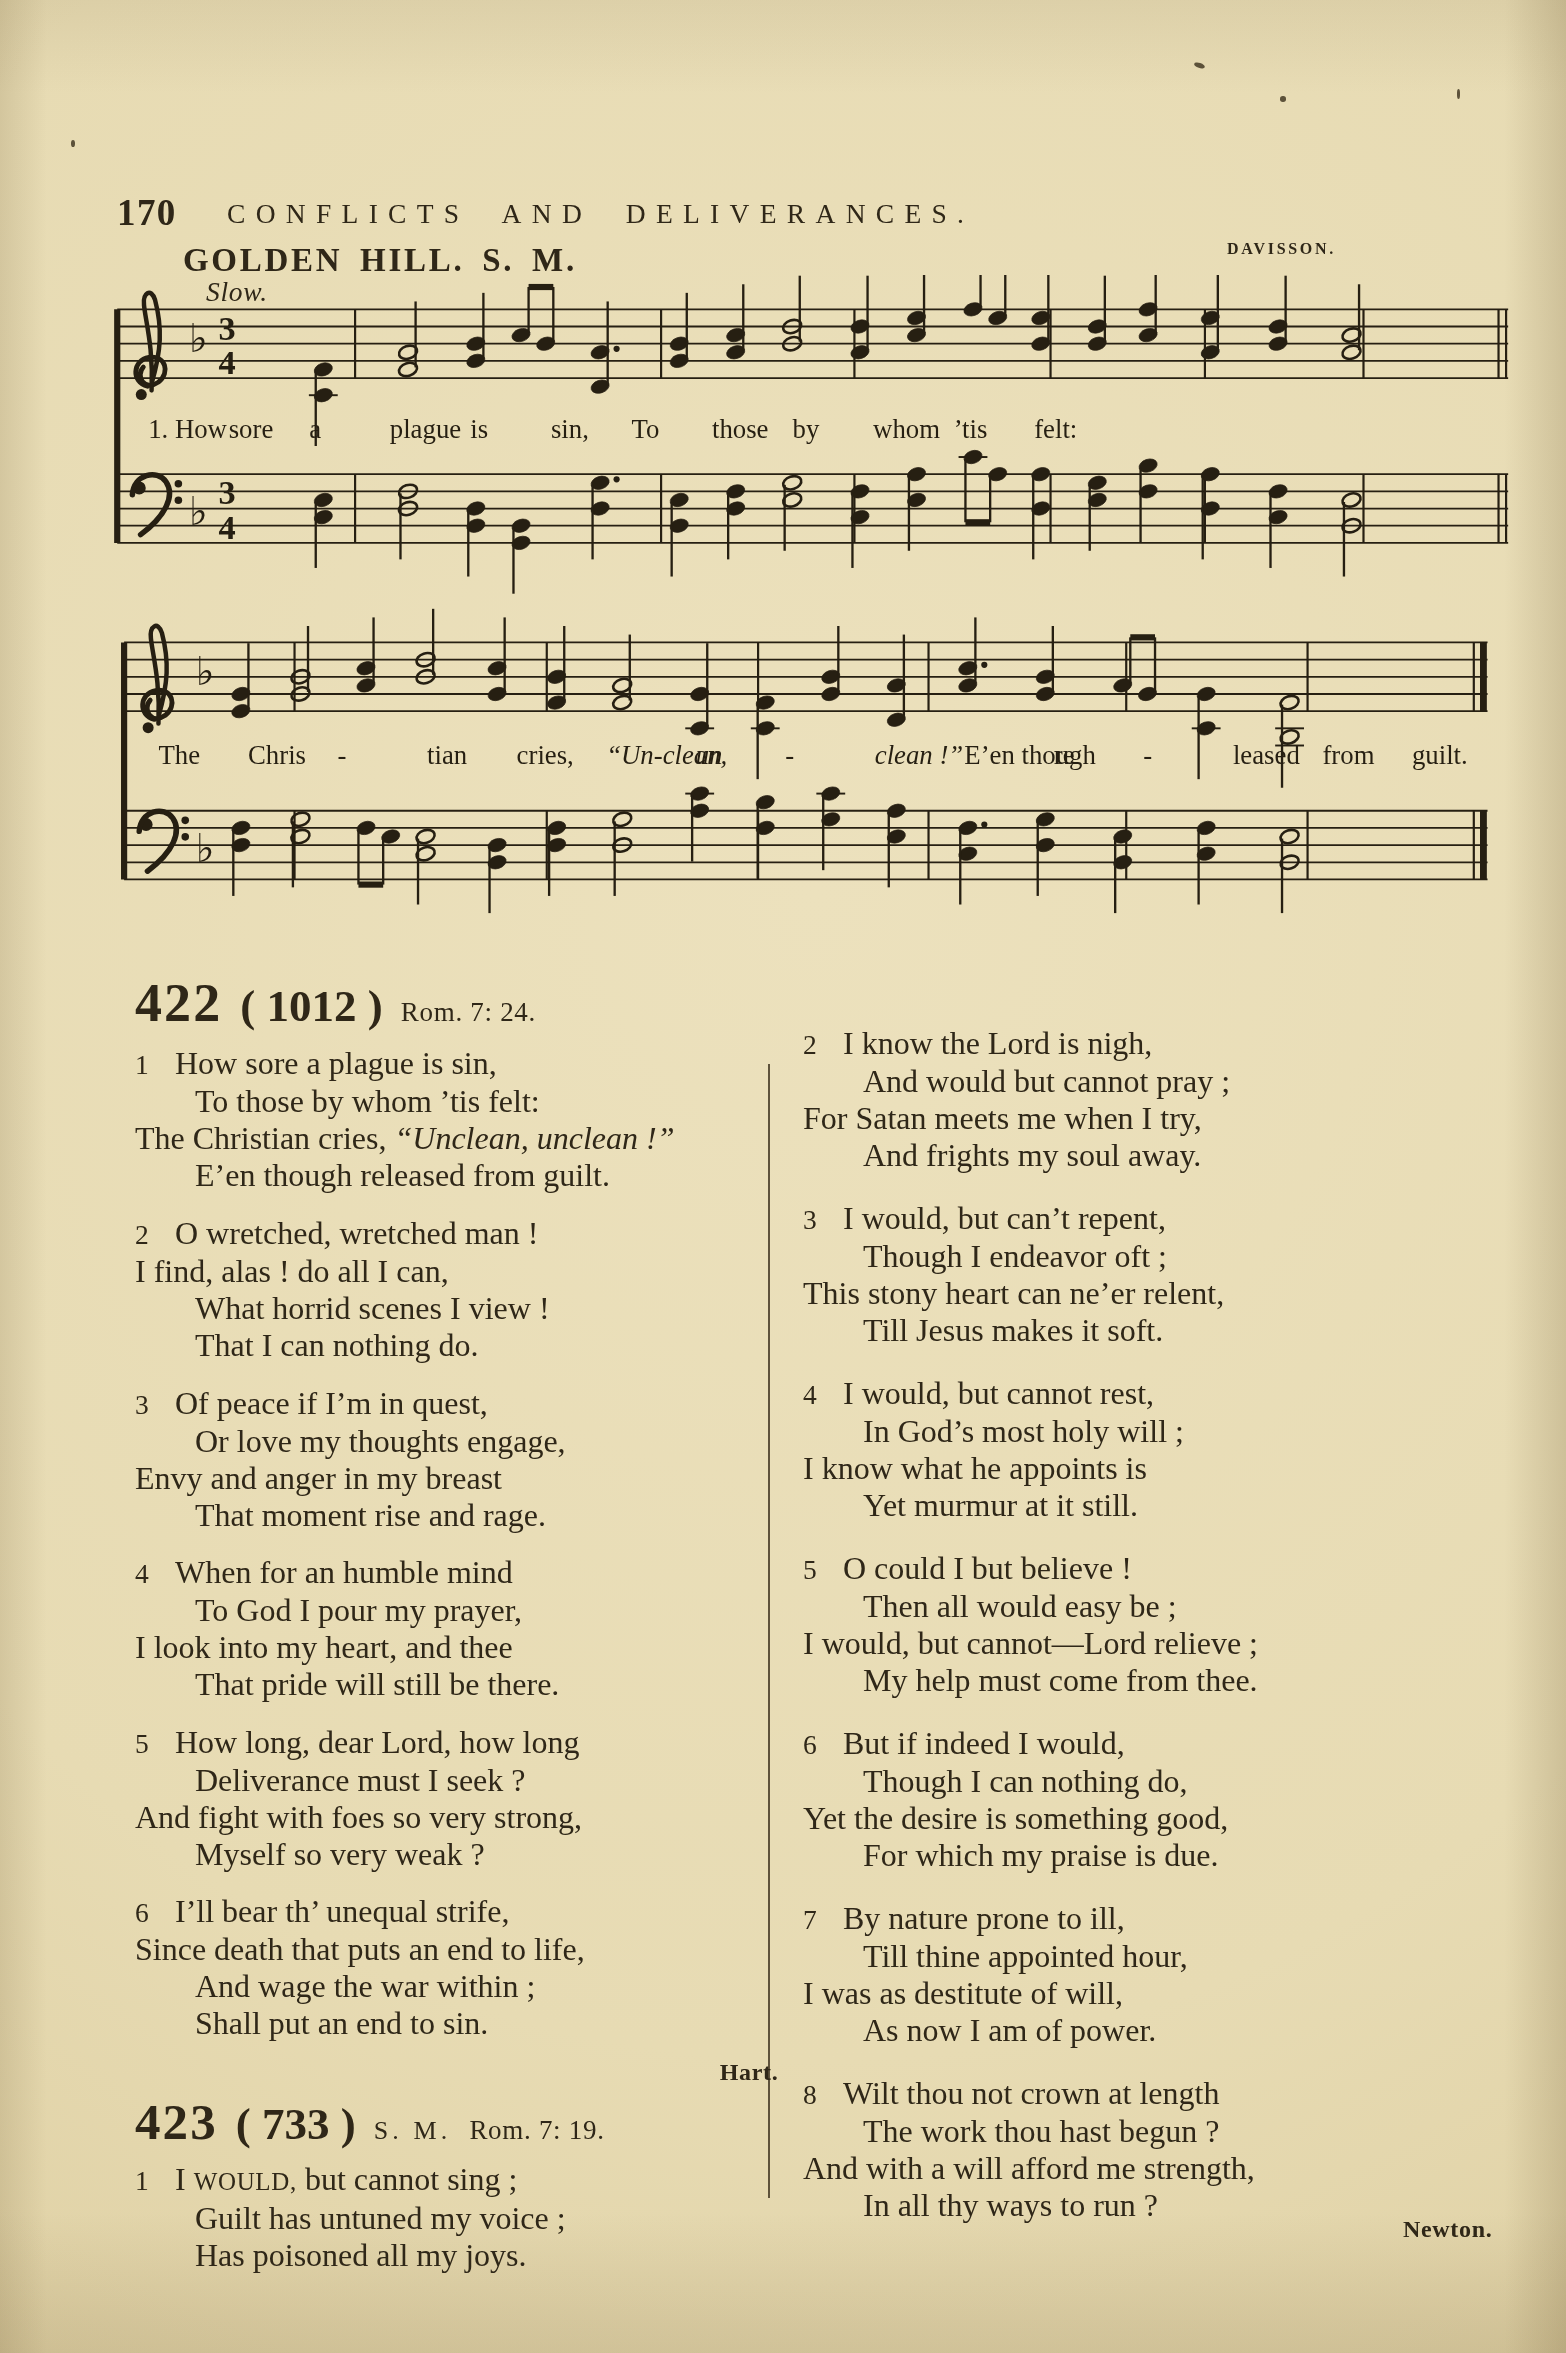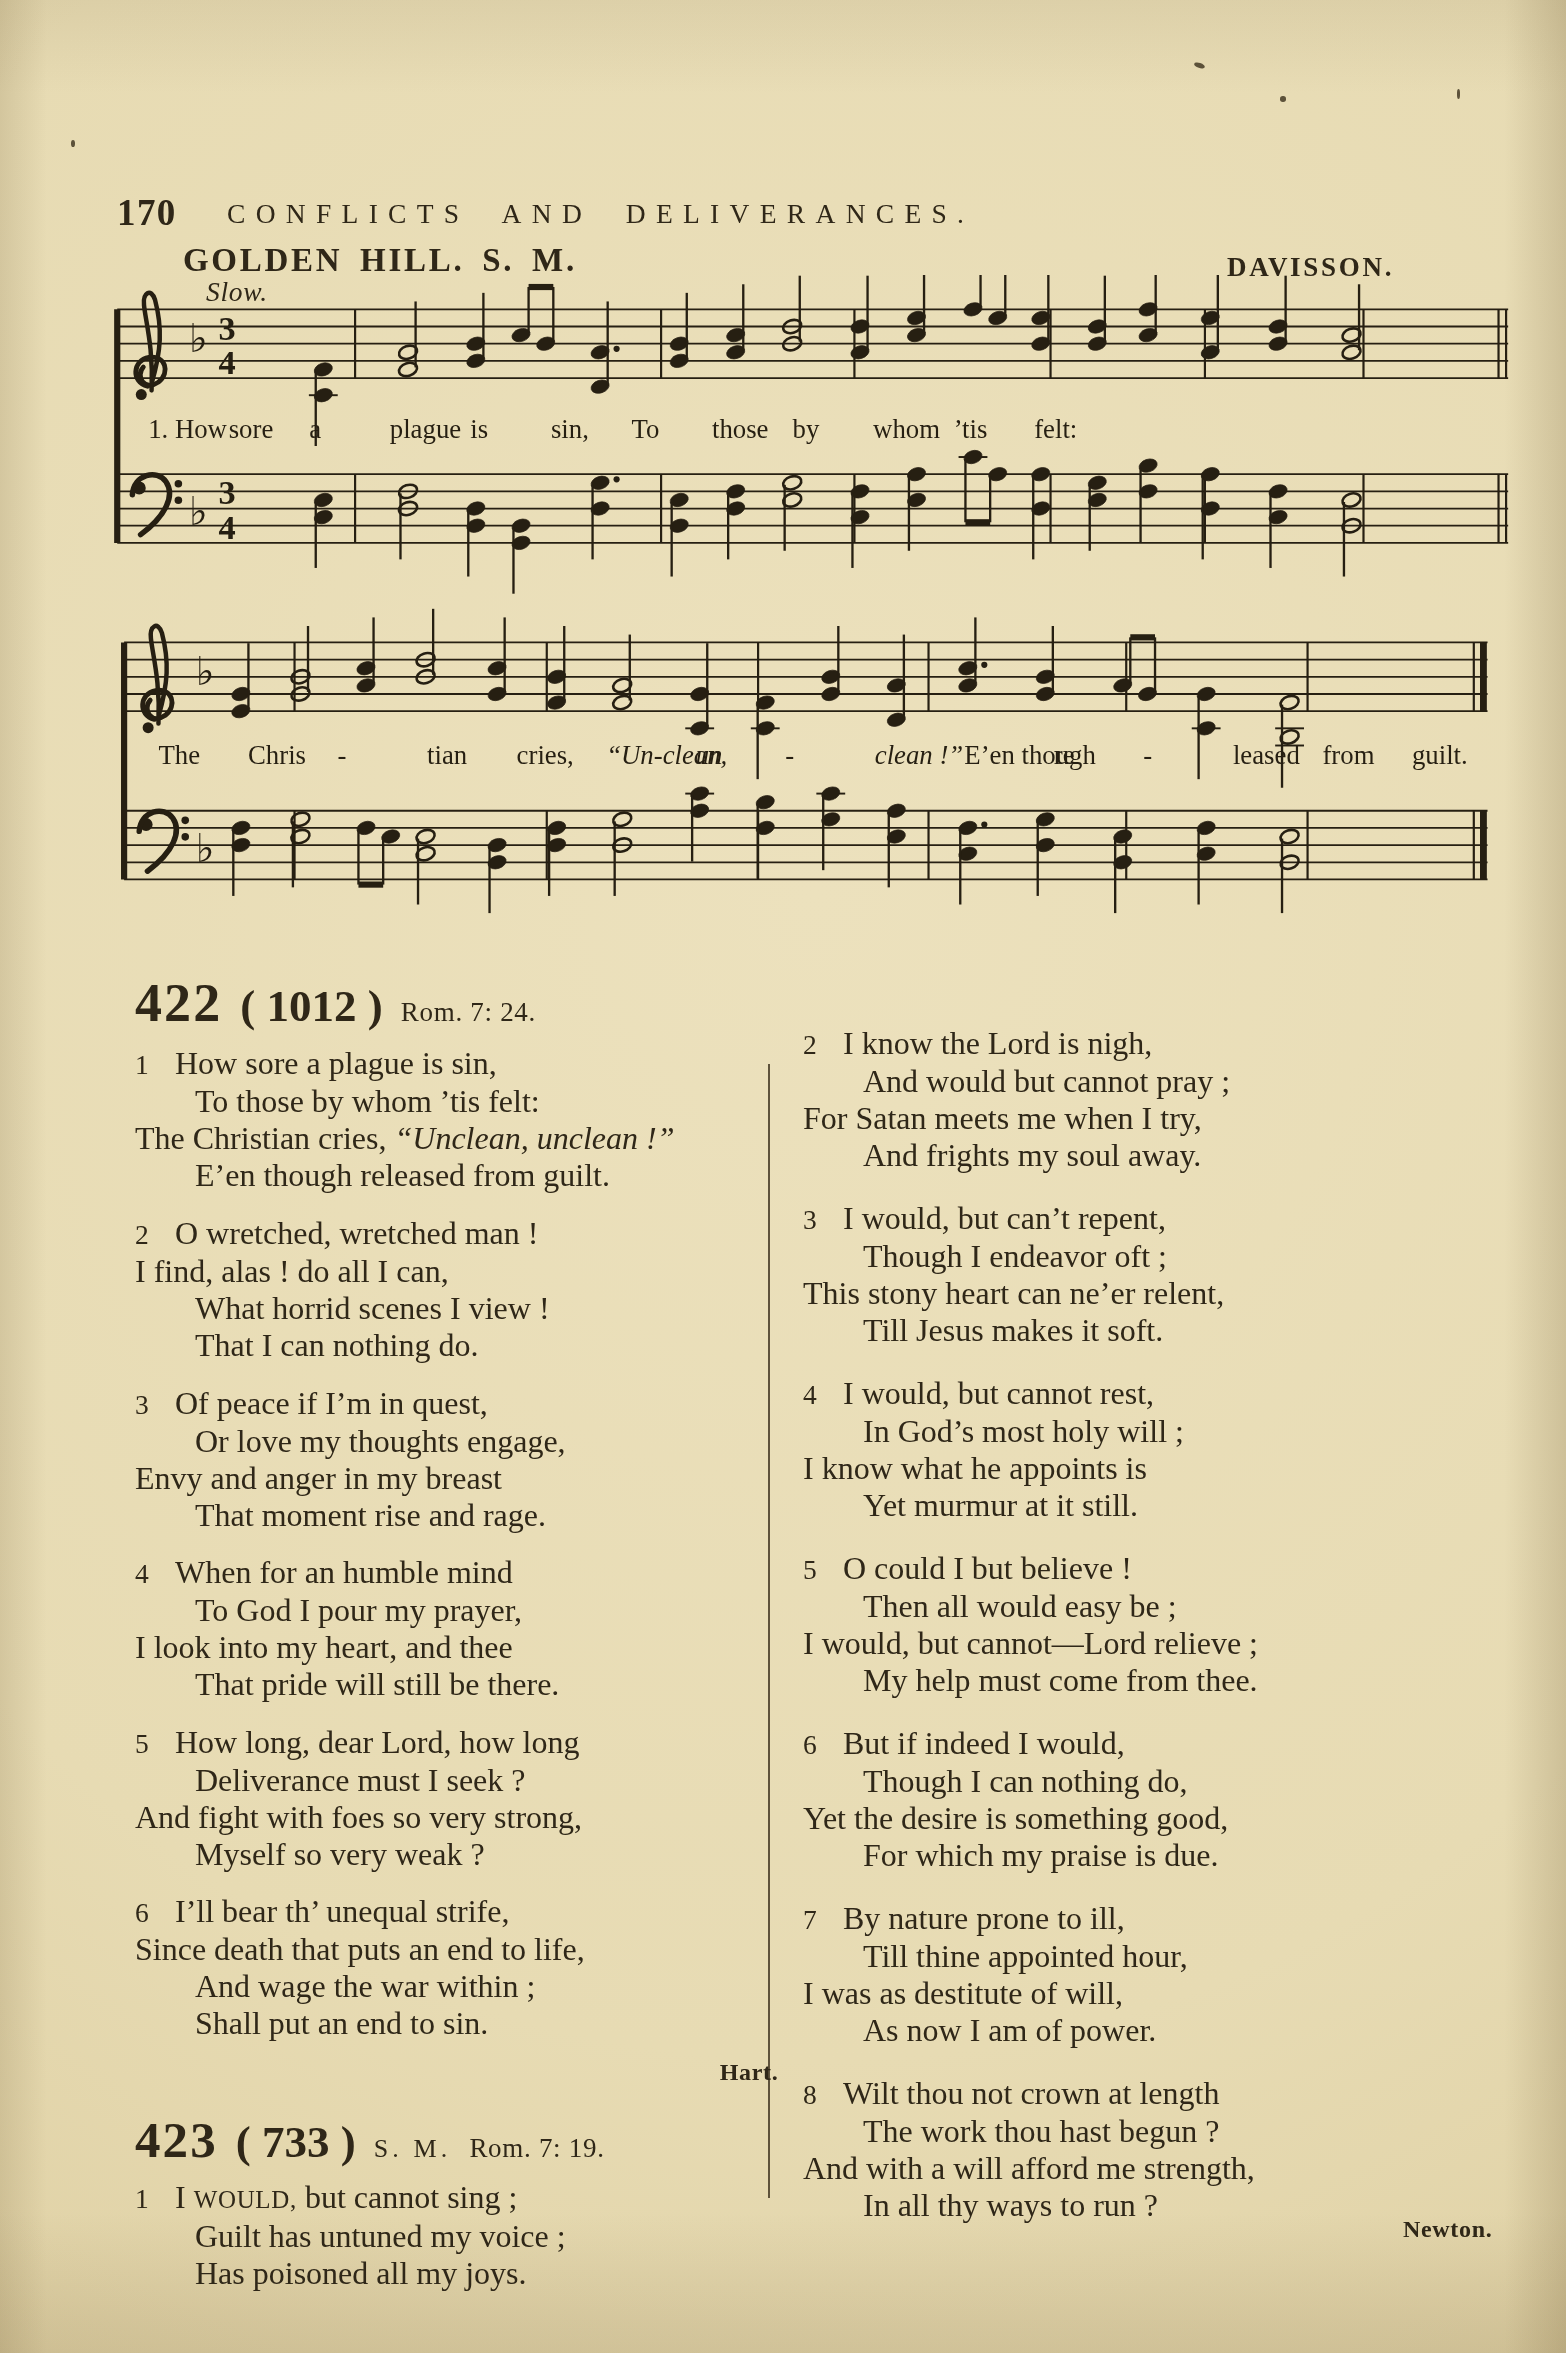--- a/index.html
+++ b/index.html
@@ -22,43 +22,43 @@
   }
   .runhead{
     position:absolute;left:227px;width:1127px;top:198px;text-align:left;
     font-size:27.5px;letter-spacing:10.3px;word-spacing:16.5px;
   }
   .tunetitle{
     position:absolute;left:183px;top:242px;
     font-size:33px;font-weight:bold;letter-spacing:2.7px;word-spacing:6.9px;
   }
   .composer{
-    position:absolute;left:1227px;top:252px;
-    font-size:27px;font-weight:bold;letter-spacing:2.7px;
+    position:absolute;left:1227px;top:240px;
+    font-size:16px;font-weight:bold;letter-spacing:2.7px;
   }
   .tempo{
     position:absolute;left:206px;top:276px;
     font-size:27.5px;font-style:italic;letter-spacing:0.7px;
   }
   #music-svg{position:absolute;left:0;top:275px;}
 
   .col{position:absolute;}
   #col-left{left:135px;top:974px;width:649px;}
   #col-right{left:803px;top:1025px;width:695px;}
   .divider{
     position:absolute;left:768px;top:1064px;width:2.1px;height:1134px;
     background:#453a26;opacity:.85;
   }
   .hymn-head{display:flex;align-items:baseline;gap:18px;margin:0 0 12.4px 0;}
   .hymn-num{font-size:54px;font-weight:bold;letter-spacing:2.1px;line-height:59px;}
   .hymn-paren{font-size:45px;font-weight:bold;}
   .hymn-meter{font-size:26px;letter-spacing:4.1px;}
   .hymn-ref{font-size:27px;letter-spacing:0.7px;}
   .h2nd .hymn-num{font-size:51px;}
-  .h2nd{margin-top:25px;margin-bottom:9.6px;}
+  .h2nd{margin-top:7px;margin-bottom:9.6px;}
 
   .verse{margin:0 0 20.6px 0;font-size:32px;line-height:37px;}
   #col-right .verse{margin-bottom:26px;}
   .vl{white-space:nowrap;}
   .vl .vnum{display:inline-block;width:40px;font-size:27.5px;}
   .vl.ind{padding-left:60px;}
   .vl.flush{padding-left:0;}
   .vl i{font-style:italic;}
   .sc{font-size:0.78em;letter-spacing:0.7px;}
   .author{

